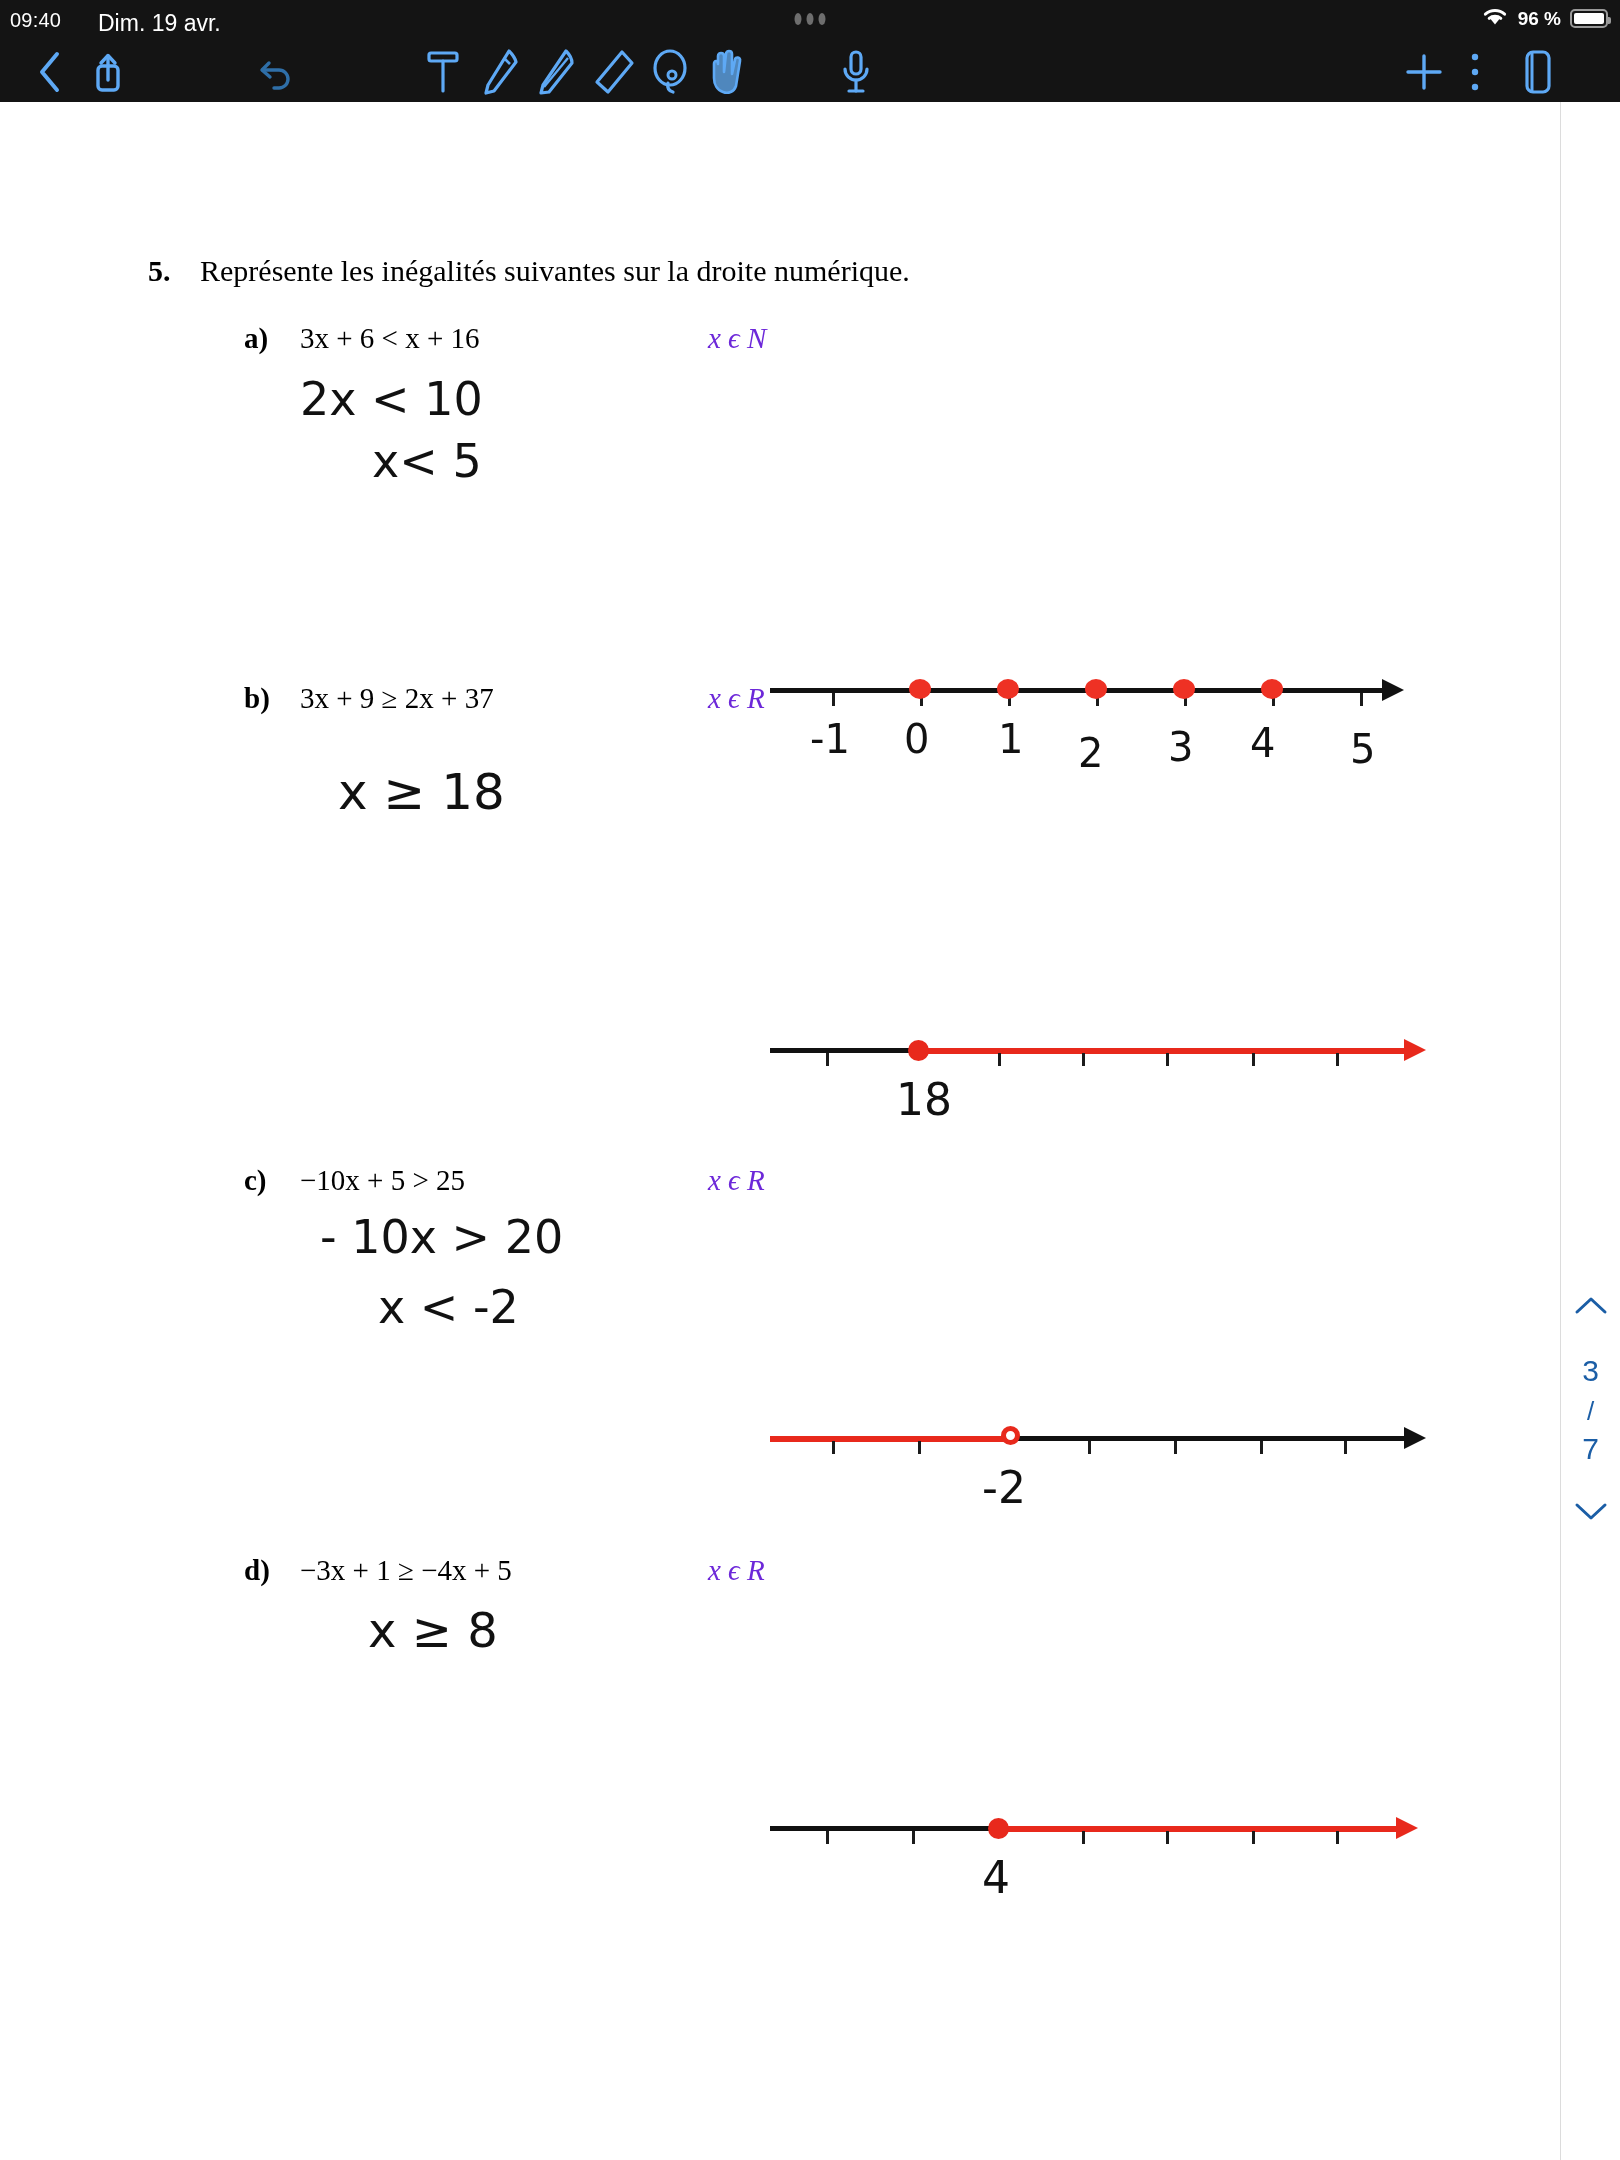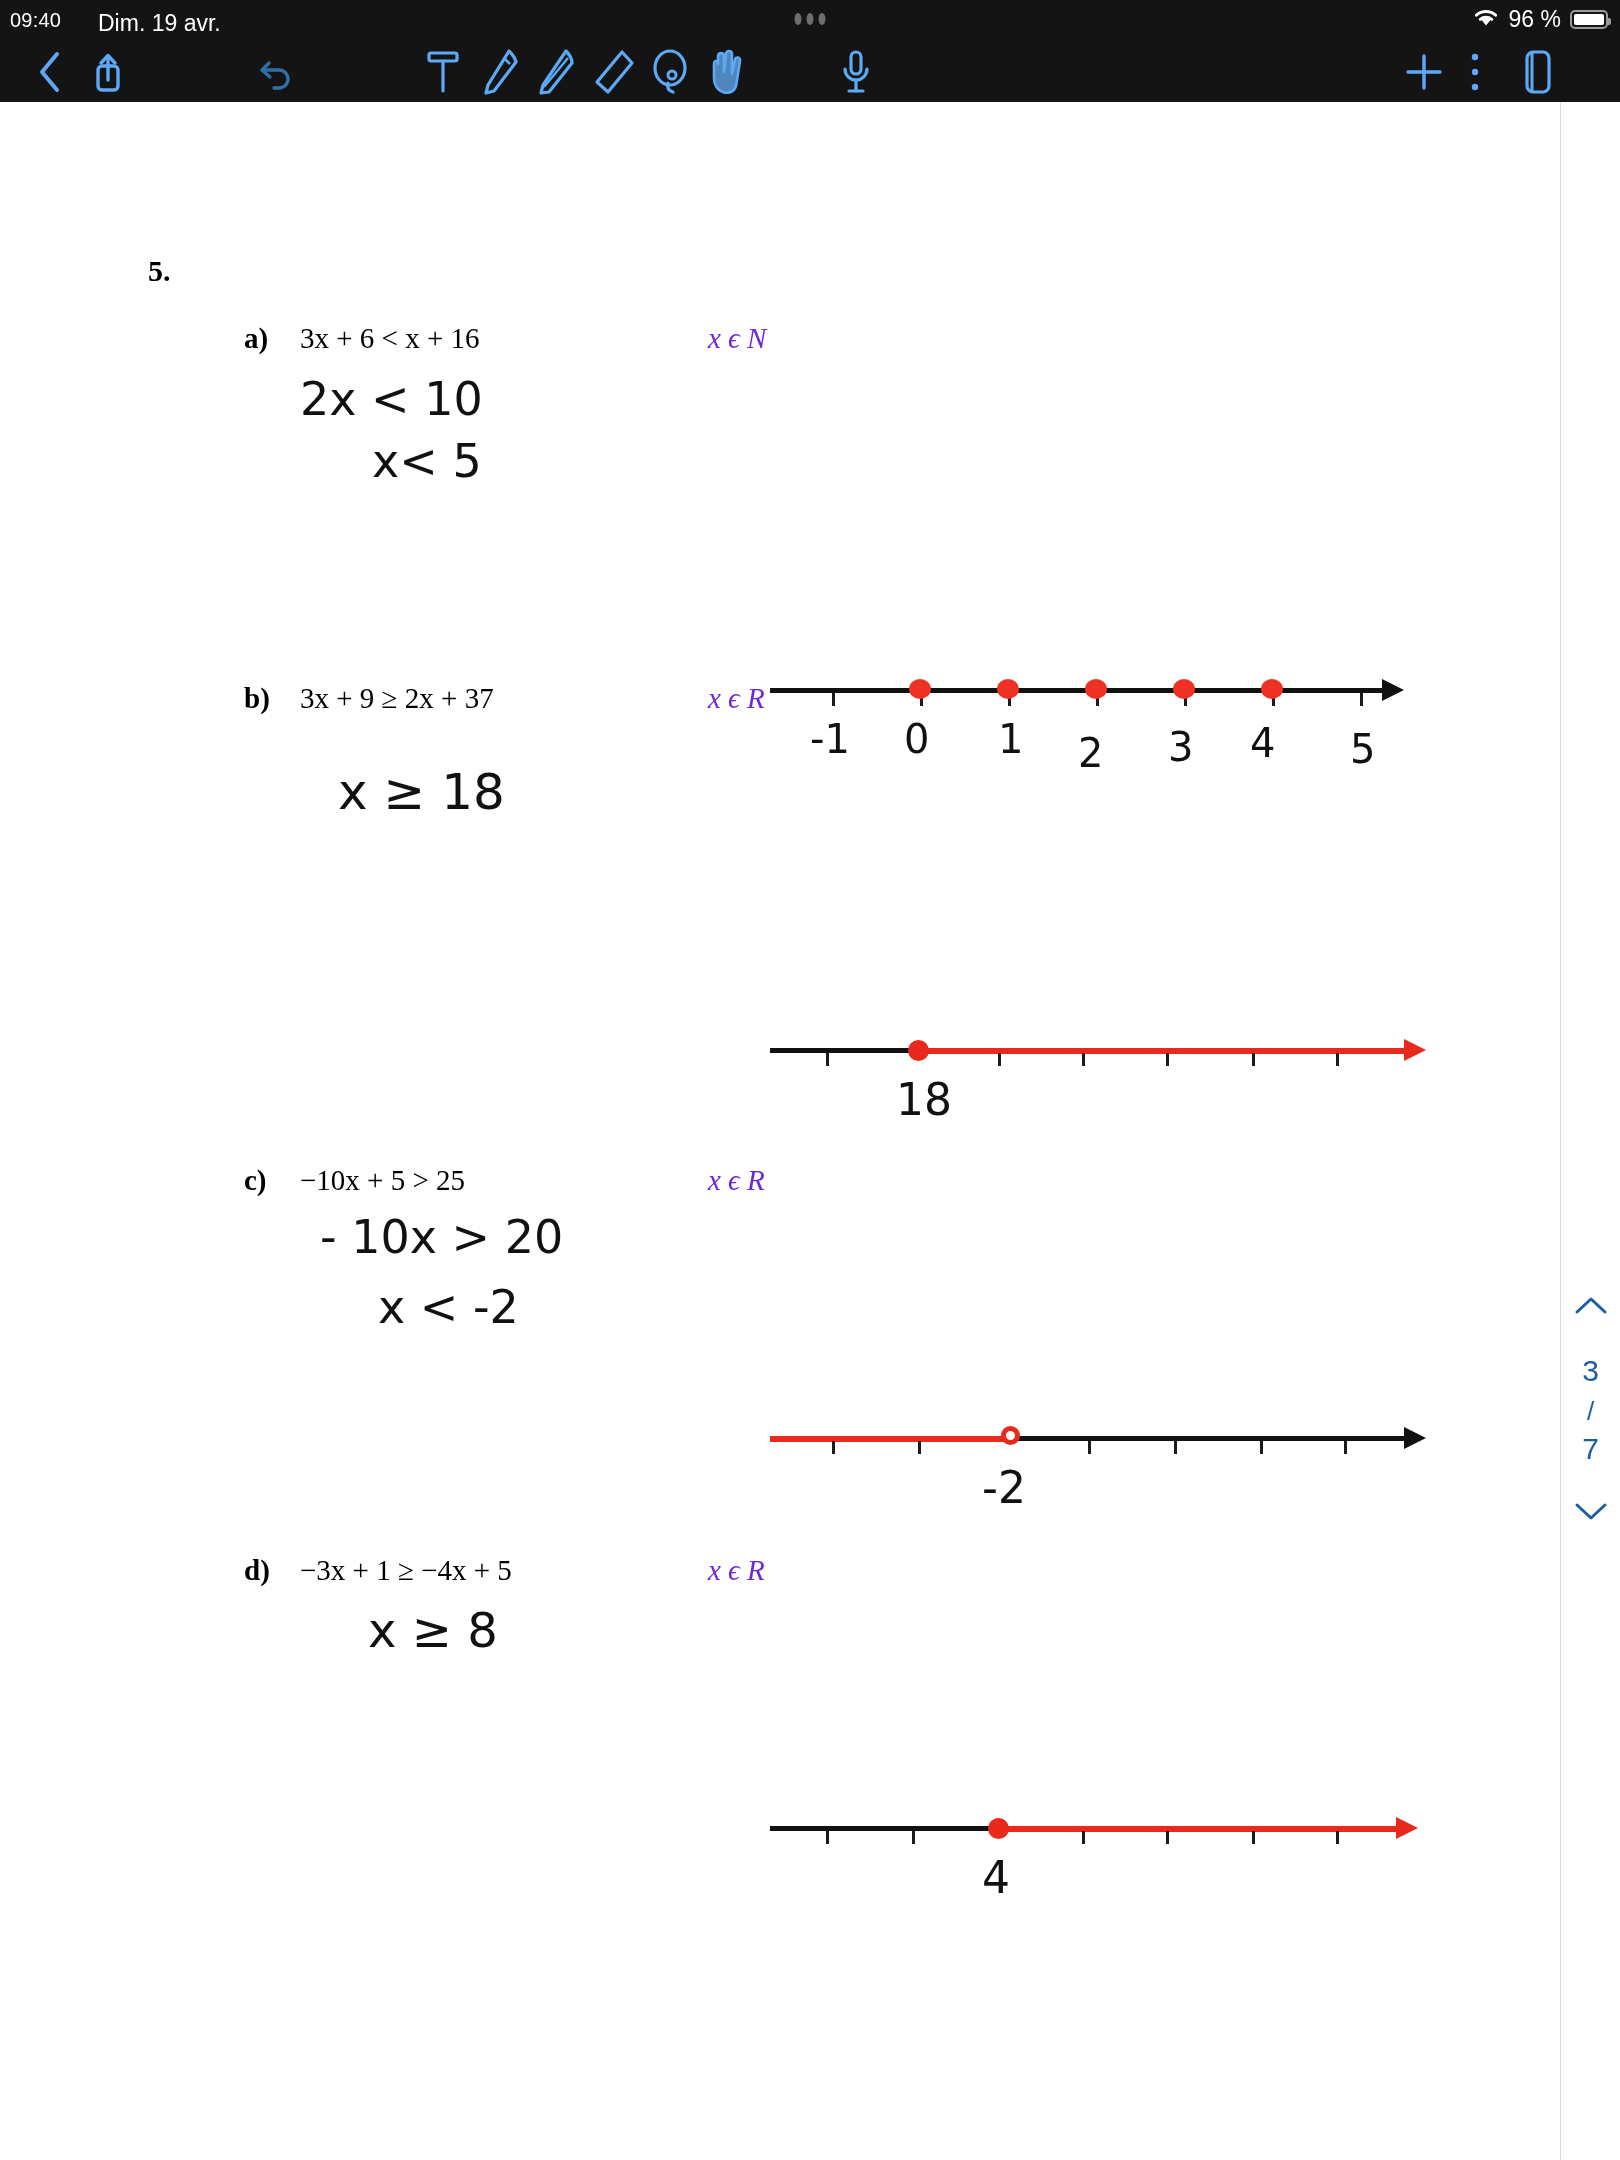--- a/index.html
+++ b/index.html
@@ -33,21 +33,21 @@
     display: flex; gap: 5px;
   }
   .sb-dots i {
     width: 7px; height: 12px; border-radius: 50%;
     background: #6e6e6e; display: block;
   }
   .sb-right {
     position: absolute; right: 12px; top: 6px;
     display: flex; align-items: center; gap: 9px;
   }
-  .sb-pct { font-size: 23px; font-weight: 400; }
+  .sb-pct { font-size: 19px; font-weight: 700; }
   .battery {
     width: 38px; height: 19px; border: 2.2px solid #9a9a9a;
     border-radius: 5px; position: relative; padding: 2px;
   }
   .battery::after {
     content: ""; position: absolute; right: -5px; top: 6px;
     width: 3px; height: 7px; background: #9a9a9a;
     border-radius: 0 2px 2px 0;
   }
   .battery i { display: block; width: 100%; height: 100%; background: #fff; border-radius: 2px; }
@@ -280,20 +280,21 @@
     <svg width="34" height="48" viewBox="0 0 34 48">
         <rect x="6" y="4" width="22" height="40" rx="6" stroke="#5ea9f5" stroke-width="3.2" fill="none"></rect>
         <path d="M11 4 L11 44" stroke="#5ea9f5" stroke-width="3" fill="none"></path>
       </svg>
   </div>
 </div>
 
 <div class="page">
 
   <div class="q-number">5.</div>
+  <div class="q-title">Représente les inégalités suivantes sur la droite numérique.</div>
 
   <div class="item-letter" style="left:244px; top:220px;">a)</div>
   <div class="item-eq" style="left:300px; top:220px;">3x + 6 &lt; x + 16</div>
   <div class="item-domain" style="top:220px;">x ϵ N</div>
 
   <div class="hand" style="left:300px; top:270px; font-size:46px;">2x &lt; 10</div>
   <div class="hand" style="left:372px; top:332px; font-size:46px;">x&lt; 5</div>
 
   <div class="numline" style="left:770px; top:570px; width:640px; height:40px;">
     <div class="nl-axis" style="width:618px;"></div>

